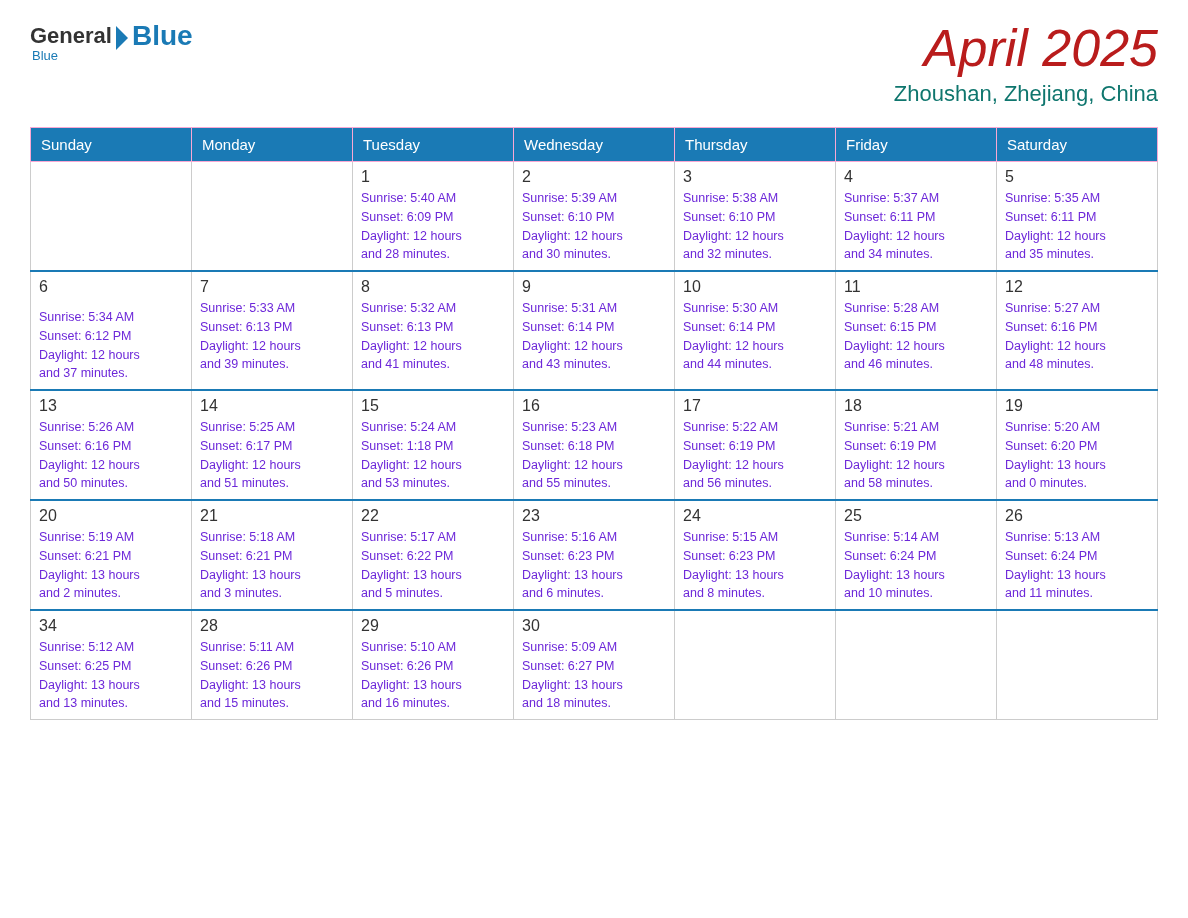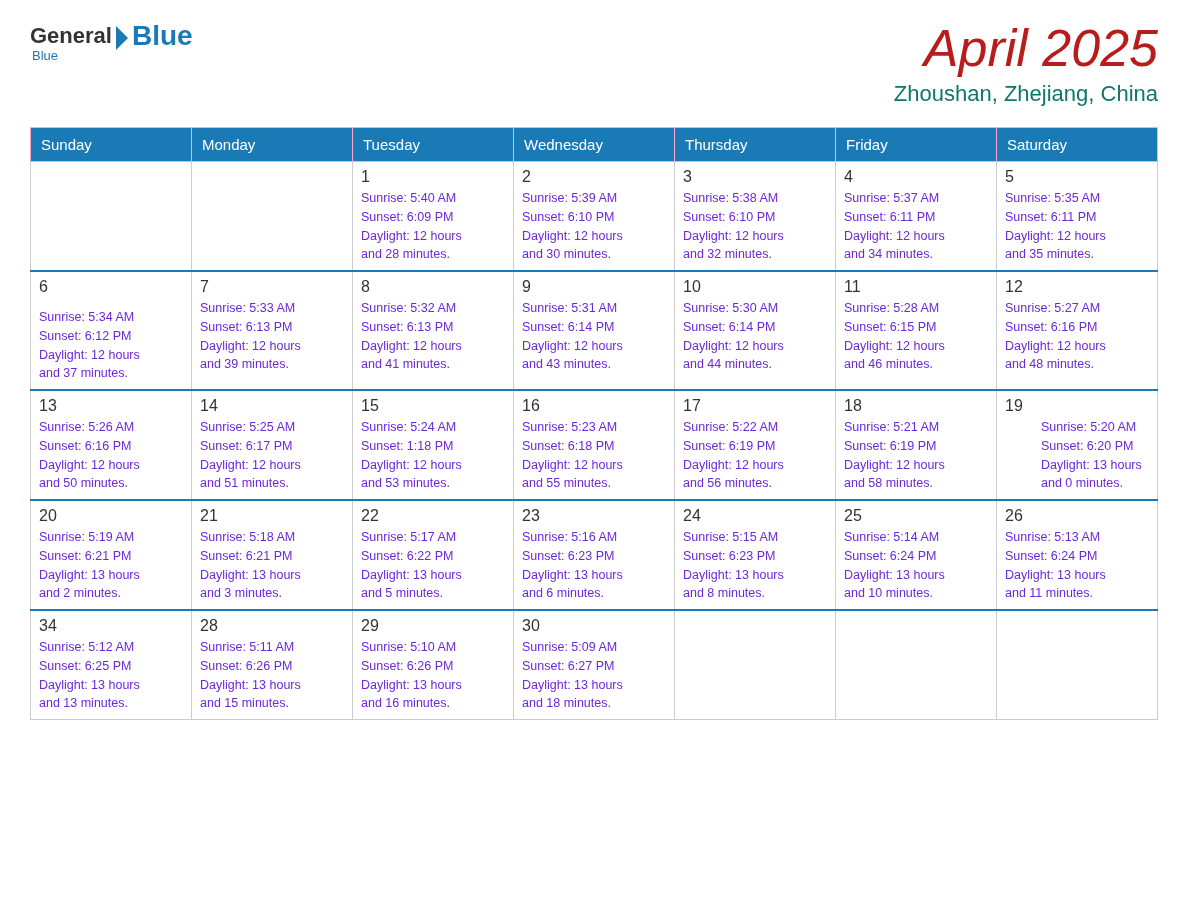--- a/index.html
+++ b/index.html
@@ -269,21 +269,21 @@
         </td>
         <td>
           <span class="day-number">18</span>
           <div class="day-info" style="white-space: pre-line;">Sunrise: 5:21 AM
 Sunset: 6:19 PM
 Daylight: 12 hours
 and 58 minutes.</div>
         </td>
         <td>
           <span class="day-number">19</span>
-          <div class="day-info" style="white-space: pre-line; margin-left: 36px;">Sunrise: 5:20 AM
+          <div class="day-info" style="white-space: pre-line;">Sunrise: 5:20 AM
 Sunset: 6:20 PM
 Daylight: 13 hours
 and 0 minutes.</div>
         </td>
       </tr>
       <tr class="row-separator">
         <td>
           <span class="day-number">20</span>
           <div class="day-info" style="white-space: pre-line;">Sunrise: 5:19 AM
 Sunset: 6:21 PM

